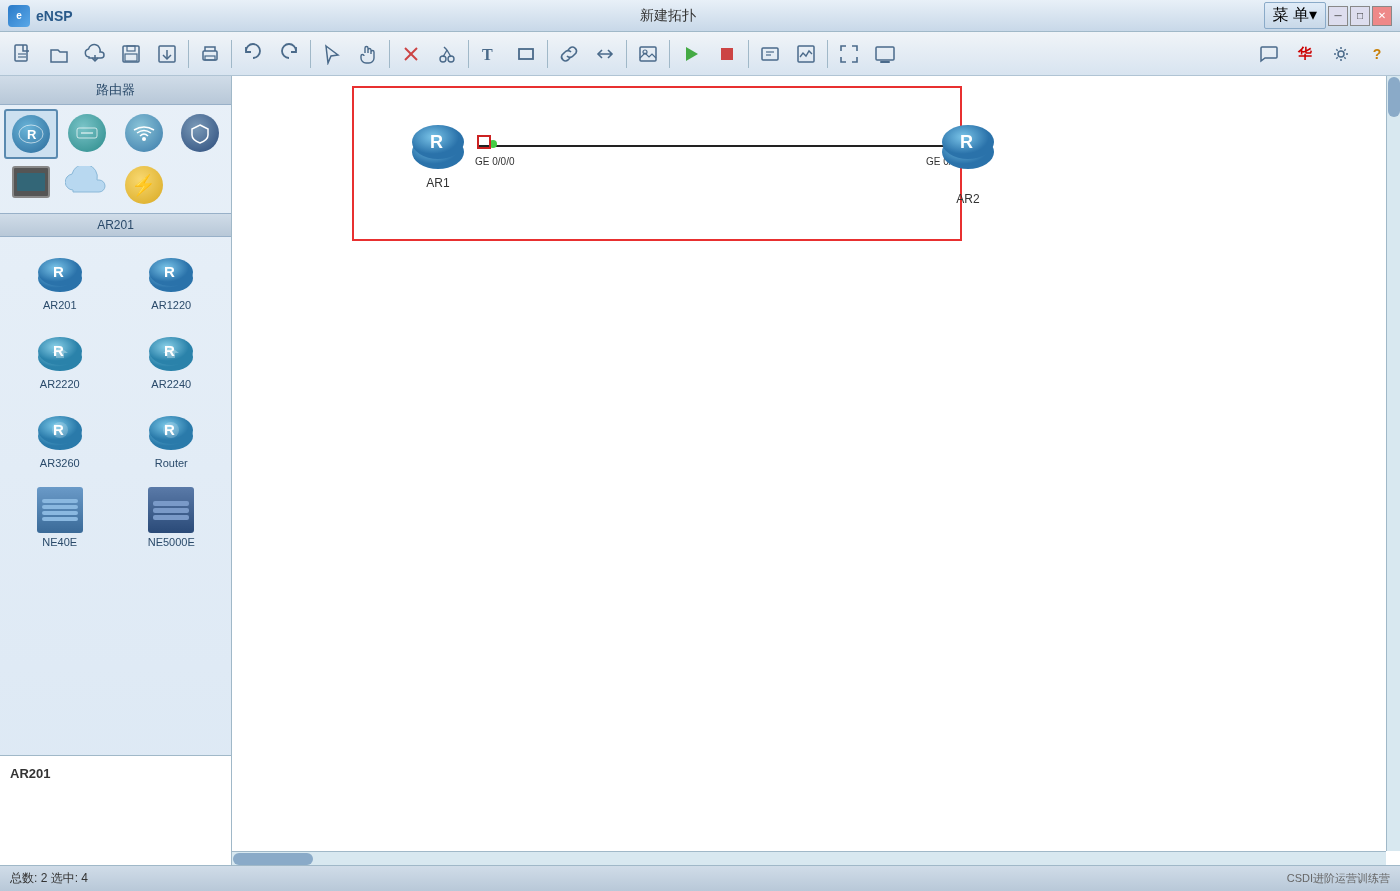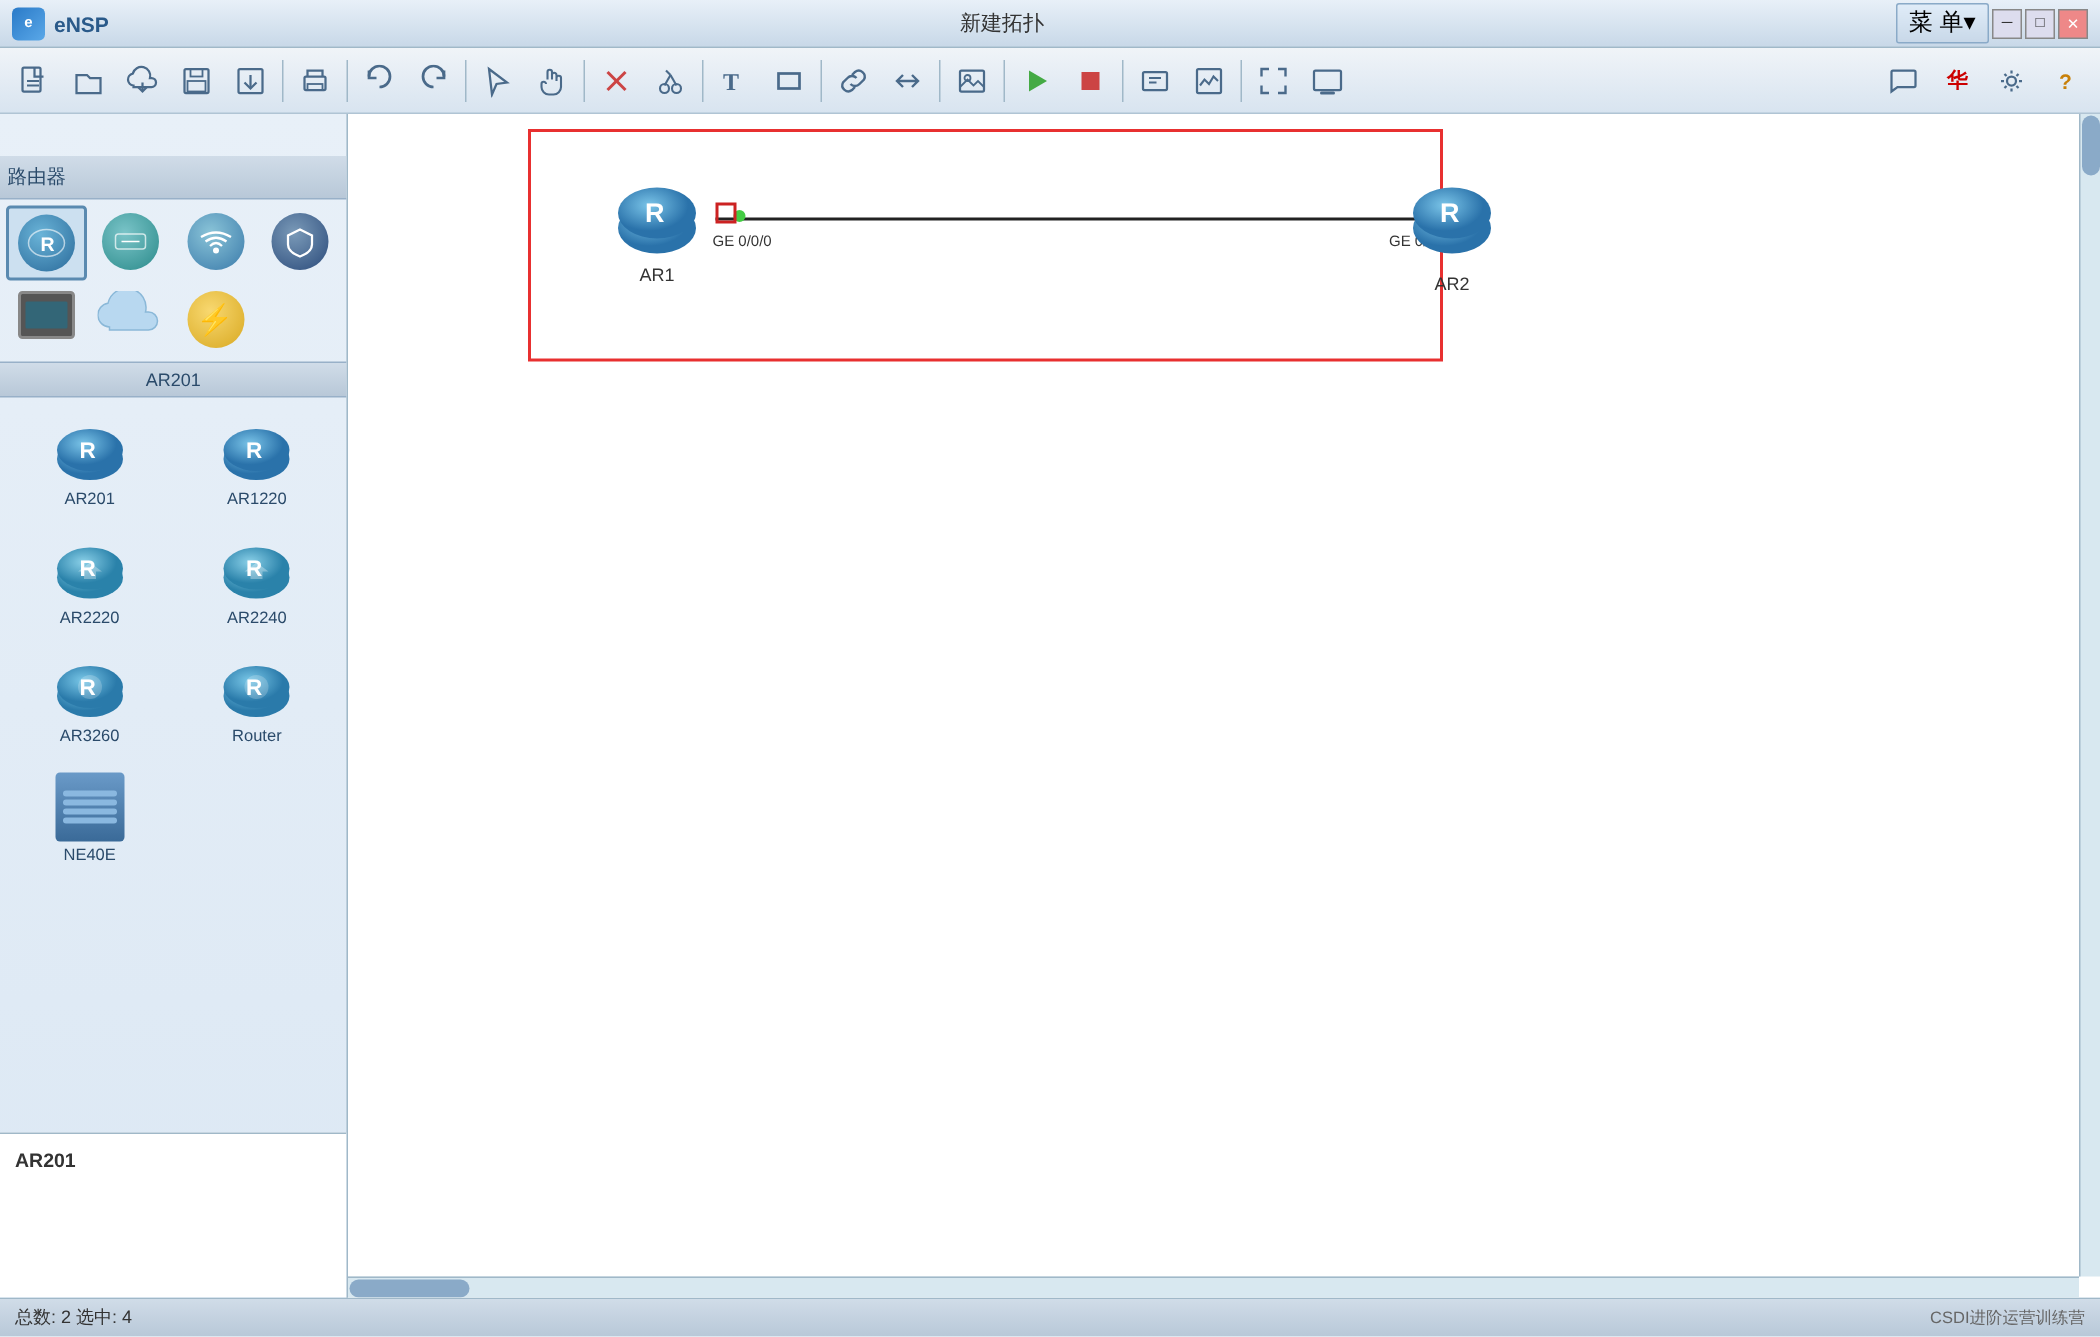--- a/index.html
+++ b/index.html
@@ -55,27 +55,26 @@
     
     .left-panel {
       width: 232px;
       background: linear-gradient(to bottom, #e8f0f8, #dce8f4);
       border-right: 1px solid #a0b8c8;
       display: flex;
       flex-direction: column;
       overflow: hidden;
     }
     .panel-title {
-      text-align: left;
+      text-align: center;
       background: linear-gradient(to bottom, #d0dce8, #b8c8d8);
       padding: 5px;
       font-size: 13px;
       color: #2a4a6a;
       border-bottom: 1px solid #98b0c8;
-      margin-top: 28px;
     }
     .device-icons-grid {
       display: grid;
       grid-template-columns: repeat(4, 1fr);
       padding: 4px;
       gap: 2px;
     }
     .device-icon-top {
       display: flex;
       flex-direction: column;
@@ -614,20 +613,28 @@
         <div class="device-item">
           <div style="width:46px;height:46px;background:linear-gradient(to bottom,#6a9ac8,#3a6a98);border-radius:3px;display:flex;flex-direction:column;align-items:center;justify-content:center;gap:2px;">
             <div style="width:36px;height:4px;background:#8ab8e0;border-radius:2px;"></div>
             <div style="width:36px;height:4px;background:#8ab8e0;border-radius:2px;"></div>
             <div style="width:36px;height:4px;background:#8ab8e0;border-radius:2px;"></div>
             <div style="width:36px;height:4px;background:#8ab8e0;border-radius:2px;"></div>
           </div>
           <span class="device-label">NE40E</span>
         </div>
 
+        <div class="device-item">
+          <div style="width:46px;height:46px;background:linear-gradient(to bottom,#5a7aa8,#2a4a78);border-radius:3px;display:flex;flex-direction:column;align-items:center;justify-content:center;gap:2px;">
+            <div style="width:36px;height:5px;background:#7a9ac8;border-radius:2px;"></div>
+            <div style="width:36px;height:5px;background:#7a9ac8;border-radius:2px;"></div>
+            <div style="width:36px;height:5px;background:#7a9ac8;border-radius:2px;"></div>
+          </div>
+          <span class="device-label">NE5000E</span>
+        </div>
 
       </div>
     </div>
 
     <div class="description-panel">
       <div class="desc-title">AR201</div>
     </div>
   </div>
 
   <div class="canvas-area">
@@ -674,21 +681,21 @@
                 <radialGradient id="rrg2" cx="40%" cy="35%">
                   <stop offset="0%" stop-color="#7ac4e8"></stop>
                   <stop offset="100%" stop-color="#2a72aa"></stop>
                 </radialGradient>
               </defs>
               <ellipse cx="30" cy="38" rx="26" ry="17" fill="url(#rrg2)"></ellipse>
               <ellipse cx="30" cy="28" rx="26" ry="17" fill="url(#rrg2)"></ellipse>
               <text x="22" y="34" font-size="18" font-weight="bold" fill="white" font-family="Arial">R</text>
             </svg>
           </div>
-          <span style="font-size:12px;color:#333;margin-top:8px;">AR2</span>
+          <span style="font-size:12px;color:#333;margin-top:18px;">AR2</span>
         </div>
       </div>
 
     </div>
 
     <div class="canvas-scroll-v">
       <div class="scroll-thumb-v"></div>
     </div>
 
     <div class="canvas-scroll-h">

